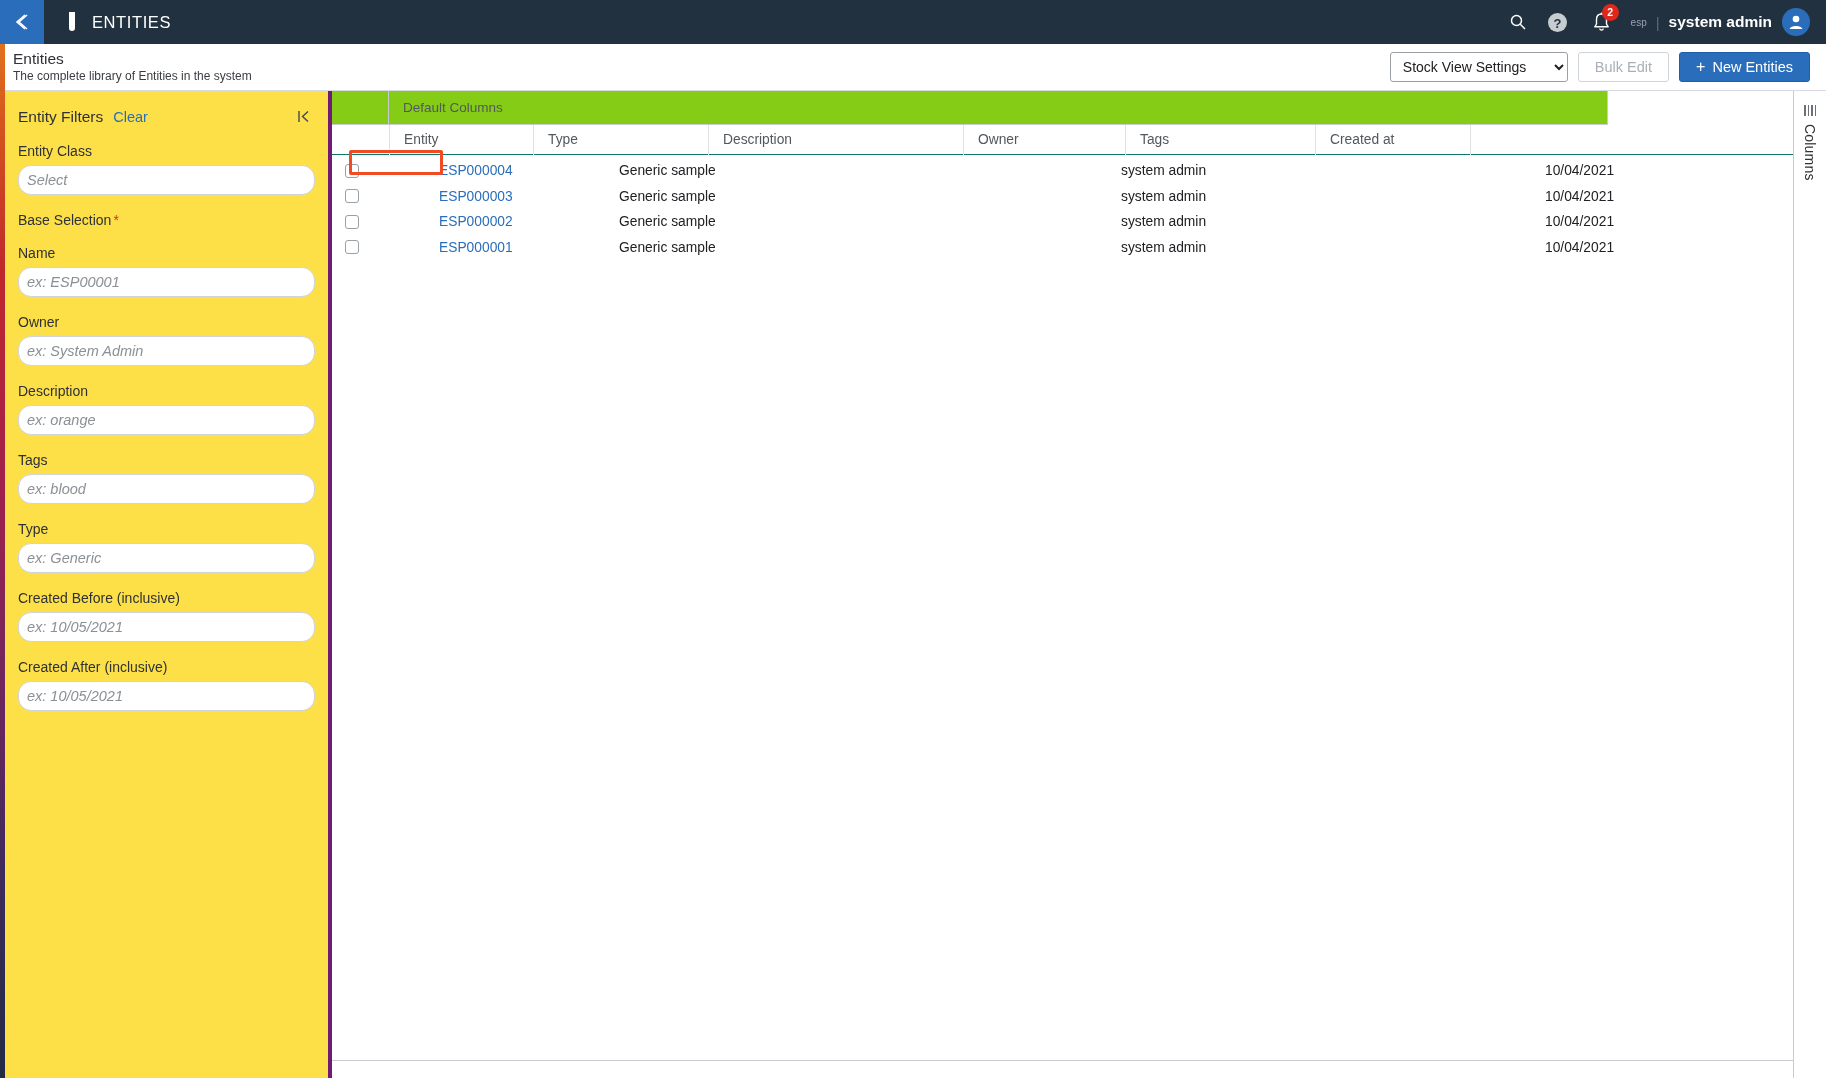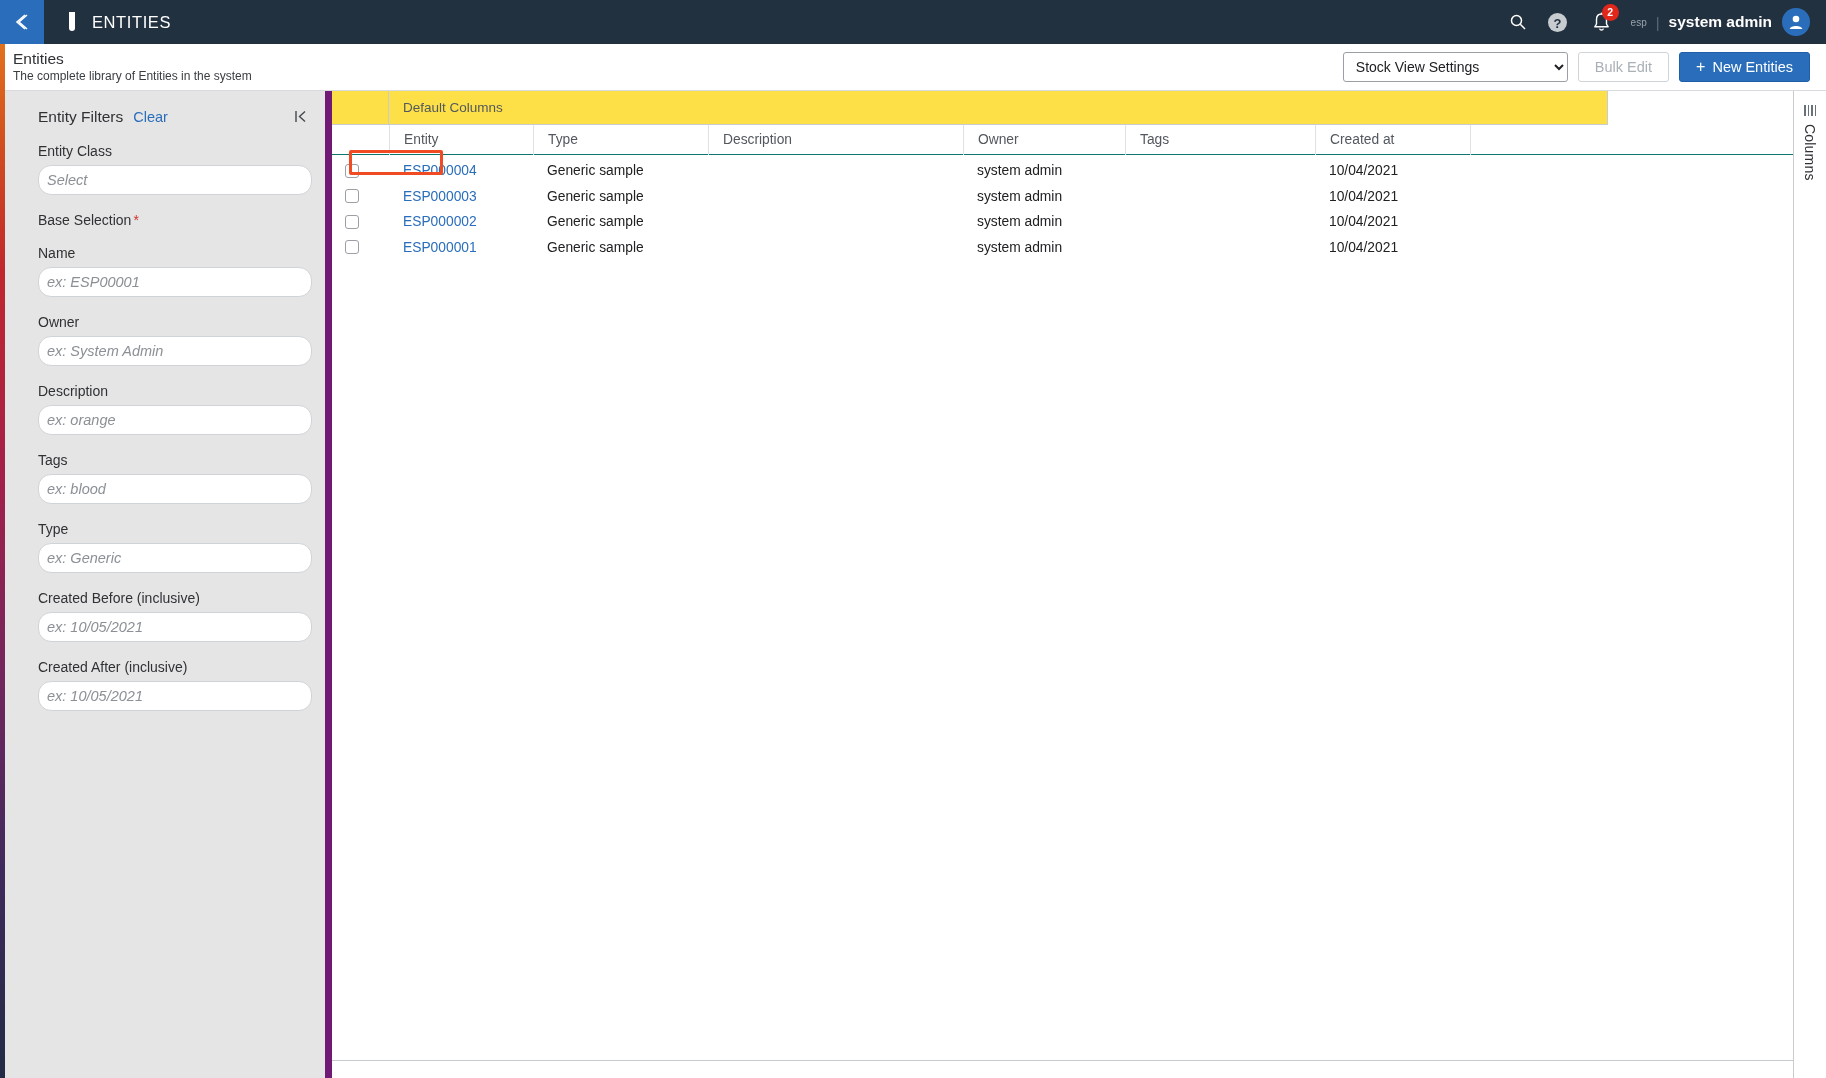--- a/index.html
+++ b/index.html
@@ -117,21 +117,21 @@
     font-size: 12px; color: #3a3d42;
     line-height: 17px;
   }
   .pagehead-actions {
     margin-left: auto;
     display: flex; align-items: center;
     padding-right: 16px;
     gap: 10px;
   }
   .view-select {
-    width: 225px; height: 30px;
+    width: 178px; height: 30px;
     border: 1px solid #9aa0a6;
     border-radius: 3px;
     background: #fff;
     font-size: 14px;
     color: #202124;
     padding: 0 8px;
     font-family: "Liberation Sans", sans-serif;
     cursor: pointer;
     margin-left: 20px;
   }
@@ -158,24 +158,23 @@
     display: flex; align-items: center; gap: 7px;
     font-family: "Liberation Sans", sans-serif;
   }
   .plus { font-size: 16px; line-height: 1; }
 
   
   .sidebar {
     position: absolute;
     top: 91px; left: 5px;
     width: 327px; height: 987px;
-    background: #e5e5e5;
-    border-right: 7px solid #701a75;
+    background: #fde047;
+    border-right: 4px solid #701a75;
     overflow: hidden;
-    padding-left: 20px;
   }
   .filters-head {
     display: flex; align-items: center;
     padding: 16px 14px 0 13px;
   }
   .filters-title {
     font-size: 15.5px; color: #2f3135;
   }
   .filters-clear {
     font-size: 14.5px; color: #2a6ebb;
@@ -222,21 +221,21 @@
     position: absolute;
     top: 91px; left: 332px;
     width: 1461px; height: 987px;
     background: #ffffff;
     overflow: hidden;
   }
   .grid-group-row {
     display: flex;
     height: 34px;
     border-bottom: 1px solid #c8ccd0;
-    background: #fde047;
+    background: #84cc16;
     align-items: center;
   }
   .grid-head-row {
     display: flex;
     height: 30px;
     border-bottom: 1px solid #0f766e;
     background: #ffffff;
     align-items: center;
   }
   .c-check { width: 57px; flex: 0 0 57px; }
@@ -274,20 +273,21 @@
     line-height: 30px;
     border-left: 1px solid #dfe2e5;
     cursor: pointer;
   }
   .hcell.first { border-left: 1px solid #dfe2e5; }
 
   .grid-row {
     display: flex;
     height: 25.5px;
     align-items: center;
+    gap: 36px;
   }
   .cell {
     font-size: 13.8px;
     color: #202124;
     padding-left: 14px;
     height: 25.5px;
     line-height: 25.5px;
     overflow: hidden;
     white-space: nowrap;
   }

